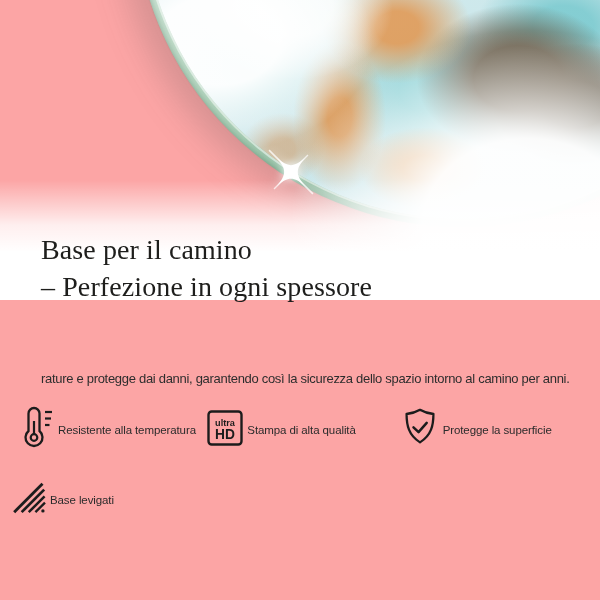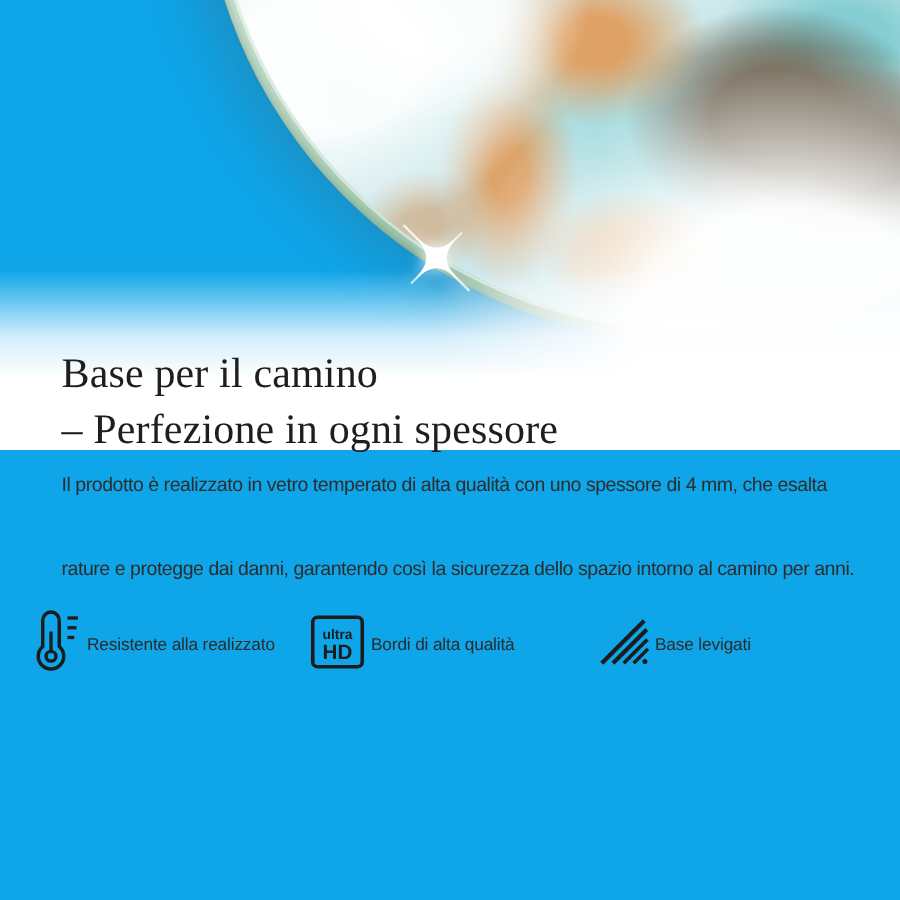--- a/index.html
+++ b/index.html
@@ -1,19 +1,19 @@
 <!DOCTYPE html>
 <html><head>
 <meta charset="utf-8">
 <style>
   * { margin:0; padding:0; box-sizing:border-box; }
   body { background:#ffffff; }
   .page {
     position:relative; width:600px; height:600px; overflow:hidden;
-    background:#0ea5e9; font-family:"Liberation Sans", sans-serif;
+    background:#fca5a5; font-family:"Liberation Sans", sans-serif;
   }
 
   
   .hero { position:absolute; left:0; top:0; width:600px; height:300px; overflow:hidden; }
   .glass-shadow {
     position:absolute; left:116px; top:-421px; width:654px; height:654px;
     border-radius:50%; background:rgba(70,72,70,0.20); filter:blur(16px);
   }
   .glass-disc {
     position:absolute; left:134px; top:-427px; width:654px; height:654px;
@@ -89,52 +89,61 @@
     </svg>
     <div class="hero-fade"></div>
   </div>
 
   <h1 class="title">
     <span>Base per il camino</span><br>
     <span>– Perfezione in ogni spessore</span>
   </h1>
 
   <p class="desc">
-    <span>Il prodotto è realizzato in vetro temperato di alta qualità con uno spessore di 4 mm, che esalta</span><br>
+    <br>
     <br>
     <span>rature e protegge dai danni, garantendo così la sicurezza dello spazio intorno al camino per anni.</span>
   </p>
 
   <div class="features">
 
     <div class="feature">
       <div class="icon-box">
         <svg width="48" height="48" viewBox="0 0 48 48">
           <path class="ink" stroke-width="2.3" d="M18.5,27 L18.5,9.5 A5.5,5.5 0 0 1 29.5,9.5 L29.5,27 A8.5,8.5 0 1 1 18.5,27 Z"></path>
           <circle class="ink" stroke-width="2.2" cx="24" cy="33.5" r="3.3"></circle>
           <path class="ink" stroke-width="2.2" d="M24,30.2 L24,17"></path>
           <path class="ink" stroke-width="2.2" d="M35,8 L42,8"></path>
           <path class="ink" stroke-width="2.2" d="M35,14.5 L41,14.5"></path>
           <path class="ink" stroke-width="2.2" d="M35,21 L39.5,21"></path>
         </svg>
       </div>
-      <span class="feature-label">Resistente alla realizzato</span>
+      <span class="feature-label">Resistente alla temperatura</span>
     </div>
 
     <div class="feature">
       <div class="icon-box">
         <svg width="44" height="44" viewBox="0 0 48 48">
           <rect class="ink" stroke-width="2.6" x="6" y="6" width="36" height="36" rx="3.5"></rect>
           <text x="24" y="21.5" text-anchor="middle" font-family="Liberation Sans, sans-serif" font-size="10" font-weight="700" fill="#1c1c1c">ultra</text>
           <text x="24" y="36" text-anchor="middle" font-family="Liberation Sans, sans-serif" font-size="15" font-weight="700" fill="#1c1c1c">HD</text>
         </svg>
       </div>
-      <span class="feature-label">Bordi di alta qualità</span>
+      <span class="feature-label">Stampa di alta qualità</span>
     </div>
 
+    <div class="feature">
+      <div class="icon-box">
+        <svg width="46" height="46" viewBox="0 0 48 48">
+          <path class="ink" stroke-width="2.4" stroke-linejoin="round" d="M24,5 C28,7.4 33.5,8.9 38,9.4 C38,21 36,31.5 24,39 C12,31.5 10,21 10,9.4 C14.5,8.9 20,7.4 24,5 Z"></path>
+          <path class="ink" stroke-width="2.6" stroke-linecap="round" stroke-linejoin="round" d="M17.2,23.3 L22.5,28.3 L31,18.6"></path>
+        </svg>
+      </div>
+      <span class="feature-label">Protegge la superficie</span>
+    </div>
 
 
     <div class="feature">
       <div class="icon-box">
         <svg width="40" height="40" viewBox="0 0 48 48">
           <path class="ink" stroke-width="3.4" d="M5,41 L39,7"></path>
           <path class="ink" stroke-width="3.2" d="M14,41 L41,14"></path>
           <path class="ink" stroke-width="3.0" d="M22.5,41 L41.5,22"></path>
           <path class="ink" stroke-width="2.8" d="M30.5,41 L42,29.5"></path>
           <circle cx="39.5" cy="39.5" r="2" fill="#1c1c1c"></circle>

